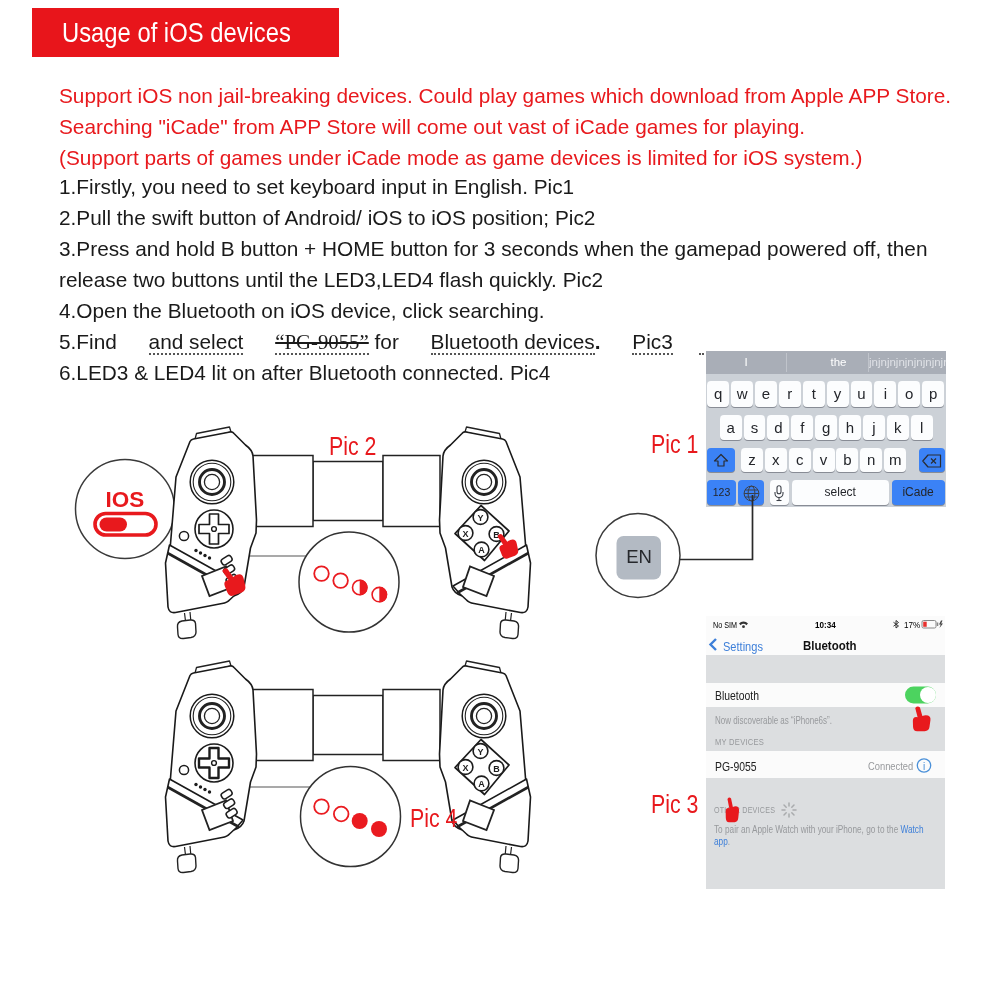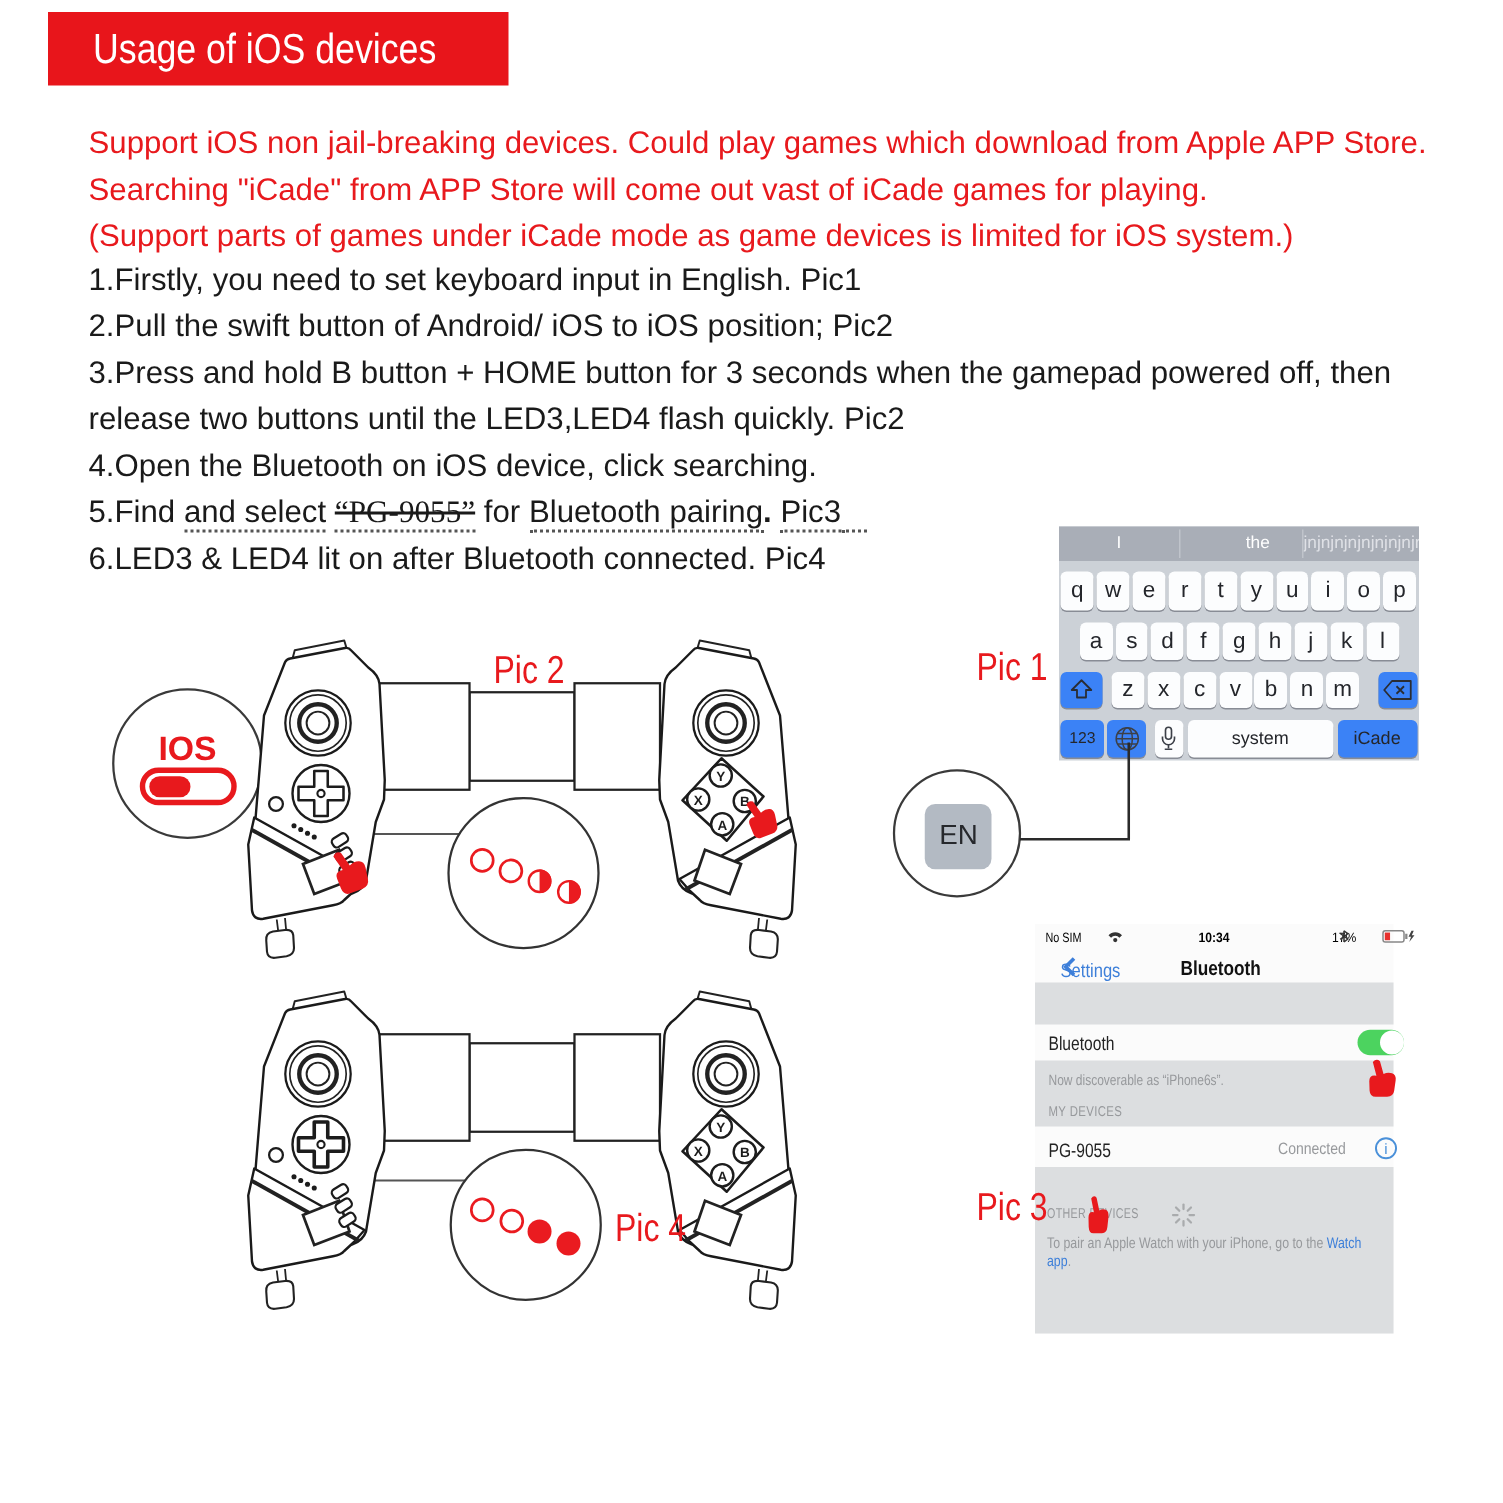--- a/index.html
+++ b/index.html
@@ -3,51 +3,51 @@
 <meta charset="utf-8">
 <style>
   html,body{margin:0;padding:0;background:#ffffff;}
   body{width:1002px;height:1002px;position:relative;overflow:hidden;
        font-family:"Liberation Sans",sans-serif;}
   .abs{position:absolute;}
   #hdr{left:32px;top:8px;width:307px;height:49px;background:#e8151b;color:#fff;
        font-size:28px;line-height:49px;padding-left:30px;box-sizing:border-box;}
   #txtred{left:59px;top:80px;width:940px;font-size:20.8px;line-height:31px;color:#e8191d;}
   #txtblk{left:59px;top:170.5px;width:940px;font-size:20.8px;line-height:31.1px;color:#1a1a1a;}
-  .du{border-bottom:2px dotted #555;}
+  .du{border-bottom:2px dotted #555;margin-left:26px;}
   .picl{font-size:26px;color:#e8191d;z-index:30;transform:scaleX(0.82);transform-origin:0 0;}
   
   #kbd{left:706px;top:351px;width:240px;height:156px;background:#ccd1d7;font-family:"Liberation Sans",sans-serif;}
   #sugg{position:absolute;left:0;top:0;width:240px;height:23px;background:#a9aeb7;color:#fff;}
   #sugg .cell{position:absolute;top:0;height:23px;line-height:23px;text-align:center;font-size:11.5px;}
   .key{position:absolute;background:#fcfdfe;border-radius:4px;box-shadow:0 1px 0 #888c95;
        color:#24262b;font-size:15px;text-align:center;}
   .gkey{background:#3b82f6;}
   
-  #bt{left:690px;top:616px;width:239px;height:273px;background:#fbfbfb;font-family:"Liberation Sans",sans-serif;}
+  #bt{left:706px;top:616px;width:239px;height:273px;background:#fbfbfb;font-family:"Liberation Sans",sans-serif;}
   #bt .grey{position:absolute;left:0;width:239px;background:#dcdee0;}
   #bt .t{position:absolute;white-space:nowrap;}
   .blue{color:#3d7fd9;}
   .gtxt{color:#97999c;}
   .cx8{transform:scaleX(0.8);transform-origin:0 0;}
   .cx85{transform:scaleX(0.85);transform-origin:0 0;}
   .cx9{transform:scaleX(0.9);transform-origin:0 0;}
 </style>
 </head>
 <body>
 <div id="hdr" class="abs"><span style="display:inline-block;transform:scaleX(0.85);transform-origin:0 50%;">Usage of iOS devices</span></div>
 <div id="txtred" class="abs">Support iOS non jail-breaking devices. Could play games which download from Apple APP Store.<br>
 Searching "iCade" from APP Store will come out vast of iCade games for playing.<br>
 (Support parts of games under iCade mode as game devices is limited for iOS system.)</div>
 <div id="txtblk" class="abs">1.Firstly, you need to set keyboard input in English. Pic1<br>
 2.Pull the swift button of Android/ iOS to iOS position; Pic2<br>
 3.Press and hold B button + HOME button for 3 seconds when the gamepad powered off, then<br>
 release two buttons until the LED3,LED4 flash quickly. Pic2<br>
 4.Open the Bluetooth on iOS device, click searching.<br>
-5.Find <span class="du">and select</span>&nbsp;<span class="du" style="text-decoration:line-through;font-family:Liberation Serif, serif;">“PG-9055”</span> for <span class="du">Bluetooth pairing</span><span style="font-weight:bold;">.</span> <span class="du">Pic3</span><span class="du" style="color:#fff;">&nbsp;&nbsp;&nbsp;</span><br>
+5.Find <span class="du">and select</span>&nbsp;<span class="du" style="text-decoration:line-through;font-family:Liberation Serif, serif;">“PG-9055”</span> for <span class="du">Bluetooth devices</span><span style="font-weight:bold;">.</span> <span class="du">Pic3</span><span class="du" style="color:#fff;">&nbsp;&nbsp;&nbsp;</span><br>
 6.LED3 &amp; LED4 lit on after Bluetooth connected. Pic4</div>
 
 <div class="abs picl" style="left:329px;top:431px;">Pic 2</div>
 <div class="abs picl" style="left:651px;top:429px;">Pic 1</div>
 <div class="abs picl" style="left:410px;top:803px;">Pic 4</div>
 <div class="abs picl" style="left:651px;top:789px;">Pic 3</div>
 
 <div id="kbd" class="abs">
   <div id="sugg">
     <div class="cell" style="left:0;width:80px;">I</div>
@@ -101,21 +101,21 @@
           </g>
         </svg></div>
       <div class="key" style="left:63.5px;top:129px;width:19.5px;height:24.6px;line-height:24.6px;"><svg width="10" height="17" viewBox="0 0 10 17" style="vertical-align:middle">
           <g fill="none" stroke="#3c4048" stroke-width="1.1">
             <rect x="3" y="0.8" width="4" height="8" rx="2"></rect>
             <path d="M 1,7 L 1,8.5 A 4,4 0 0 0 9,8.5 L 9,7"></path>
             <line x1="5" y1="12.5" x2="5" y2="15"></line>
             <line x1="2.5" y1="15.5" x2="7.5" y2="15.5"></line>
           </g>
         </svg></div>
-      <div class="key" style="left:85.6px;top:129px;width:97.3px;height:24.6px;line-height:24.6px;font-size:12px;">system</div>
+      <div class="key" style="left:85.6px;top:129px;width:97.3px;height:24.6px;line-height:24.6px;font-size:12px;">select</div>
       <div class="key gkey" style="left:185.5px;top:129px;width:53.2px;height:24.6px;line-height:24.6px;font-size:12px;">iCade</div>
     </div>
 </div>
 
 <svg class="abs" style="left:0;top:0;" width="1002" height="1002" viewBox="0 0 1002 1002">
   <circle cx="638" cy="555.5" r="42" fill="#fff" stroke="#3a3a3a" stroke-width="1.5"></circle>
   <rect x="616.5" y="536" width="44.5" height="43.5" rx="7" fill="#b3bac3"></rect>
   <text x="639" y="562.5" font-size="18.5" fill="#26282c" text-anchor="middle" font-family="Liberation Sans">EN</text>
   <polyline points="680,559.5 752.5,559.5 752.5,495" fill="none" stroke="#2a2a2a" stroke-width="1.7"></polyline>
 </svg>

